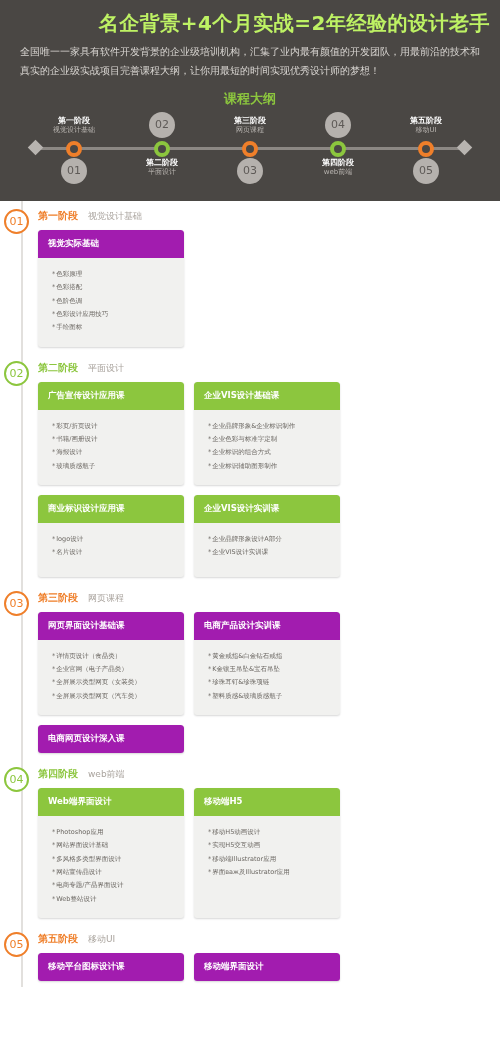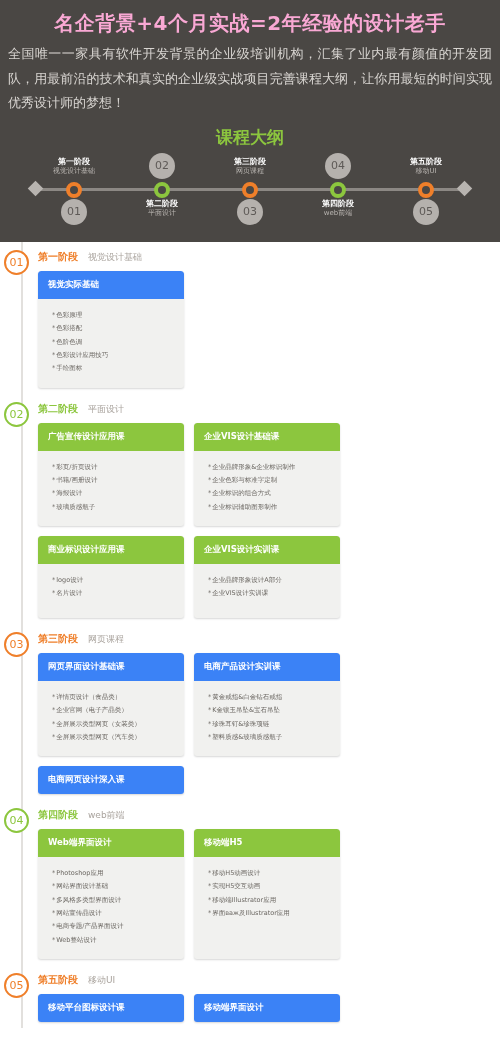--- a/index.html
+++ b/index.html
@@ -10,39 +10,39 @@
   }
   .page { width: 500px; position: relative; }
 
   
   .header {
     background: #4a4744;
     padding: 8px 0 16px 0;
     position: relative;
   }
   .hero-title {
-    text-align: center;
-    color: #f9a8d4;
+    text-align: right;
+    color: #bef264;
     font-size: 20px;
     font-weight: bold;
     letter-spacing: 0.5px;
     padding: 2px 10px 6px 10px;
     line-height: 1.3;
   }
   .hero-sub {
     color: #d8d5d1;
-    font-size: 13px;
+    font-size: 10px;
     line-height: 1.9;
-    padding: 0 8px;
+    padding: 0 20px;
     text-align: justify;
   }
   .outline-title {
     text-align: center;
     color: #8cc63e;
-    font-size: 17px;
+    font-size: 13px;
     font-weight: bold;
     margin-top: 10px;
     margin-bottom: 0;
   }
 
   
   .timeline {
     position: relative;
     height: 75px;
     margin: 2px 30px 0 30px;
@@ -142,21 +142,21 @@
 
   .cards { display: flex; flex-wrap: wrap; gap: 10px; padding-left: 4px; }
   .card {
     width: 146px;
     background: #f1f1ef;
     border-radius: 3px;
     box-shadow: 0 1px 2px rgba(0,0,0,0.16);
     overflow: hidden;
   }
   .card-head {
-    background: #3b82f6;
+    background: #a21caf;
     color: #ffffff;
     font-size: 8.5px;
     font-weight: bold;
     padding: 8px 10px;
     border-radius: 3px 3px 0 0;
   }
   .card.green .card-head { background: #8cc63e; }
   .card-body { padding: 10px 8px 12px 14px; min-height: 54px; }
   .card-item {
     color: #6b6762;

